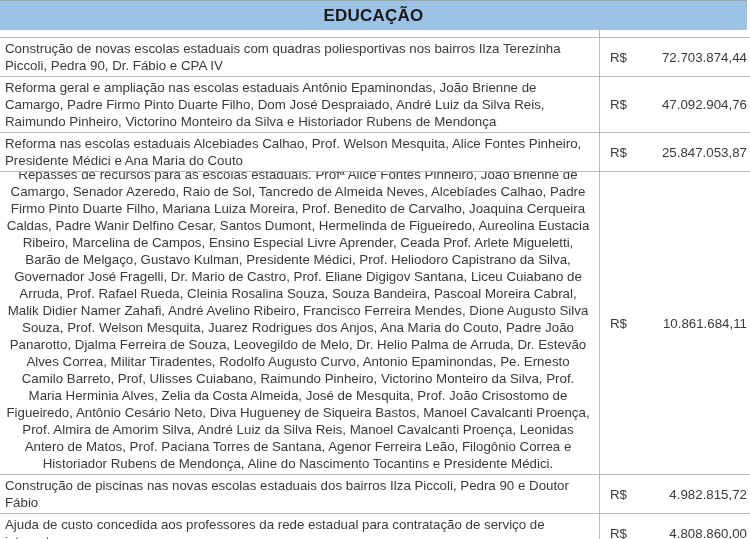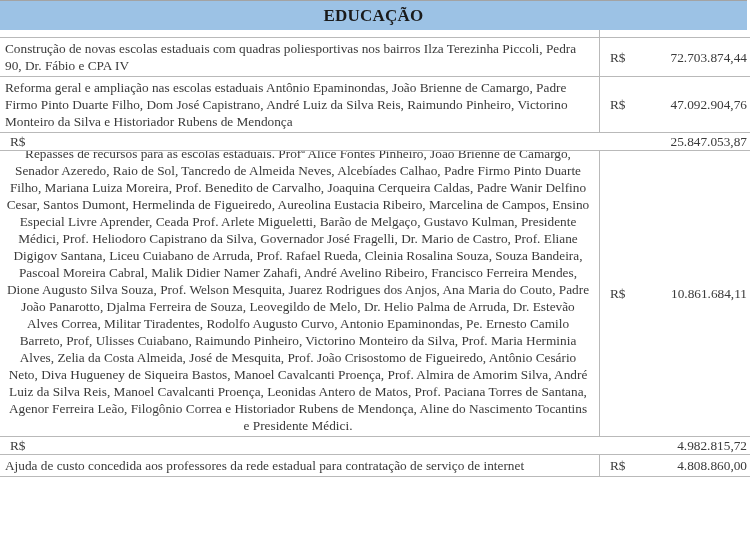--- a/index.html
+++ b/index.html
@@ -6,21 +6,21 @@
     margin: 0;
     padding: 0;
     background: #ffffff;
   }
   .sheet {
     position: relative;
     width: 750px;
     height: 539px;
     overflow: hidden;
     background: #ffffff;
-    font-family: Liberation Serif, serif;
+    font-family: Liberation Sans, sans-serif;
     color: #3a3a3a;
     font-size: 13.3px;
     line-height: 17px;
   }
   .section-header {
     height: 30px;
     width: 747px;
     background: #9CC2E5;
     border-top: 1px solid #a3a3a3;
     box-sizing: border-box;
@@ -88,46 +88,52 @@
         <p>Construção de novas escolas estaduais com quadras poliesportivas nos bairros Ilza Terezinha Piccoli, Pedra 90, Dr. Fábio e CPA IV</p>
       </div>
       <div class="cell-amount">
         <span class="cur">R$</span>
         <span class="val">72.703.874,44</span>
       </div>
     </div>
 
     <div class="row">
       <div class="cell-desc">
-        <p>Reforma geral e ampliação nas escolas estaduais Antônio Epaminondas, João Brienne de Camargo, Padre Firmo Pinto Duarte Filho, Dom José Capistrano, André Luiz da Silva Reis, Raimundo Pinheiro, Victorino Monteiro da Silva e Historiador Rubens de Mendonça</p>
+        <p>Reforma geral e ampliação nas escolas estaduais Antônio Epaminondas, João Brienne de Camargo, Padre Firmo Pinto Duarte Filho, Dom José Despraiado, André Luiz da Silva Reis, Raimundo Pinheiro, Victorino Monteiro da Silva e Historiador Rubens de Mendonça</p>
       </div>
       <div class="cell-amount">
         <span class="cur">R$</span>
         <span class="val">47.092.904,76</span>
       </div>
     </div>
 
     <div class="row">
+      <div class="cell-desc">
+        <p>Reforma nas escolas estaduais Alcebiades Calhao, Prof. Welson Mesquita, Alice Fontes Pinheiro, Presidente Médici e Ana Maria do Couto</p>
+      </div>
       <div class="cell-amount">
         <span class="cur">R$</span>
         <span class="val">25.847.053,87</span>
       </div>
     </div>
 
     <div class="row clip-top">
       <div class="cell-desc">
         <p>Repasses de recursos para as escolas estaduais. Profª Alice Fontes Pinheiro, João Brienne de Camargo, Senador Azeredo, Raio de Sol, Tancredo de Almeida Neves, Alcebíades Calhao, Padre Firmo Pinto Duarte Filho, Mariana Luiza Moreira, Prof. Benedito de Carvalho, Joaquina Cerqueira Caldas, Padre Wanir Delfino Cesar, Santos Dumont, Hermelinda de Figueiredo, Aureolina Eustacia Ribeiro, Marcelina de Campos, Ensino Especial Livre Aprender, Ceada Prof. Arlete Migueletti, Barão de Melgaço, Gustavo Kulman, Presidente Médici, Prof. Heliodoro Capistrano da Silva, Governador José Fragelli, Dr. Mario de Castro, Prof. Eliane Digigov Santana, Liceu Cuiabano de Arruda, Prof. Rafael Rueda, Cleinia Rosalina Souza, Souza Bandeira, Pascoal Moreira Cabral, Malik Didier Namer Zahafi, André Avelino Ribeiro, Francisco Ferreira Mendes, Dione Augusto Silva Souza, Prof. Welson Mesquita, Juarez Rodrigues dos Anjos, Ana Maria do Couto, Padre João Panarotto, Djalma Ferreira de Souza, Leovegildo de Melo, Dr. Helio Palma de Arruda, Dr. Estevão Alves Correa, Militar Tiradentes, Rodolfo Augusto Curvo, Antonio Epaminondas, Pe. Ernesto Camilo Barreto, Prof, Ulisses Cuiabano, Raimundo Pinheiro, Victorino Monteiro da Silva, Prof. Maria Herminia Alves, Zelia da Costa Almeida, José de Mesquita, Prof. João Crisostomo de Figueiredo, Antônio Cesário Neto, Diva Hugueney de Siqueira Bastos, Manoel Cavalcanti Proença, Prof. Almira de Amorim Silva, André Luiz da Silva Reis, Manoel Cavalcanti Proença, Leonidas Antero de Matos, Prof. Paciana Torres de Santana, Agenor Ferreira Leão, Filogônio Correa e Historiador Rubens de Mendonça, Aline do Nascimento Tocantins e Presidente Médici.</p>
       </div>
       <div class="cell-amount">
         <span class="cur">R$</span>
         <span class="val">10.861.684,11</span>
       </div>
     </div>
 
     <div class="row">
+      <div class="cell-desc">
+        <p>Construção de piscinas nas novas escolas estaduais dos bairros Ilza Piccoli, Pedra 90 e Doutor Fábio</p>
+      </div>
       <div class="cell-amount">
         <span class="cur">R$</span>
         <span class="val">4.982.815,72</span>
       </div>
     </div>
 
     <div class="row">
       <div class="cell-desc">
         <p>Ajuda de custo concedida aos professores da rede estadual para contratação de serviço de internet</p>
       </div>

